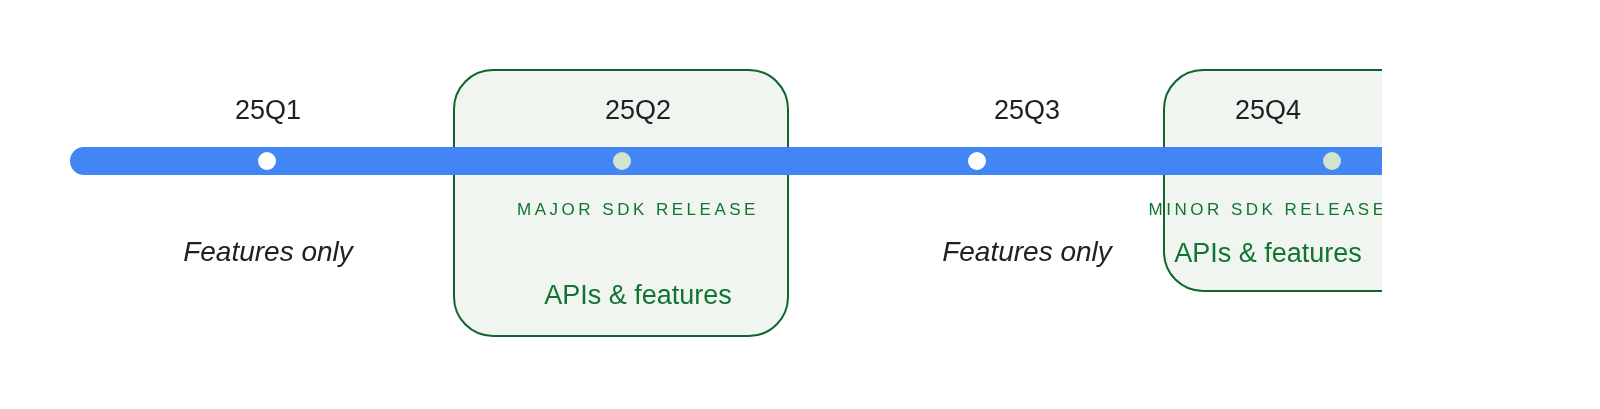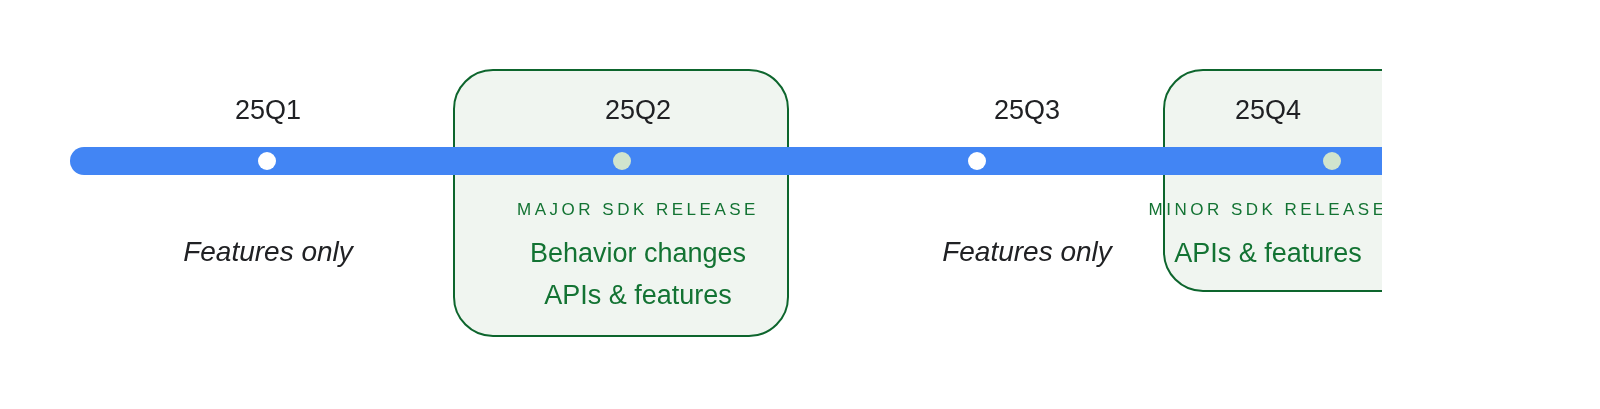--- a/index.html
+++ b/index.html
@@ -119,19 +119,18 @@
 
   <div class="ctext qlabel cx-q1">25Q1</div>
   <div class="ctext qlabel cx-q2">25Q2</div>
   <div class="ctext qlabel cx-q3">25Q3</div>
   <div class="ctext qlabel cx-q4">25Q4</div>
 
   <div class="ctext note cx-q1">Features only</div>
   <div class="ctext note cx-q3">Features only</div>
 
   <div class="ctext box-heading cx-q2">MAJOR SDK RELEASE</div>
-  <div class="ctext box-detail detail-row1 cx-q2">Behavior changes</div>
   <div class="ctext box-detail detail-row2 cx-q2">APIs &amp; features</div>
 
   <div class="ctext box-heading cx-q4">MINOR SDK RELEASE</div>
   <div class="ctext box-detail detail-row1 cx-q4">APIs &amp; features</div>
 
 </div>
 
 </body></html>

